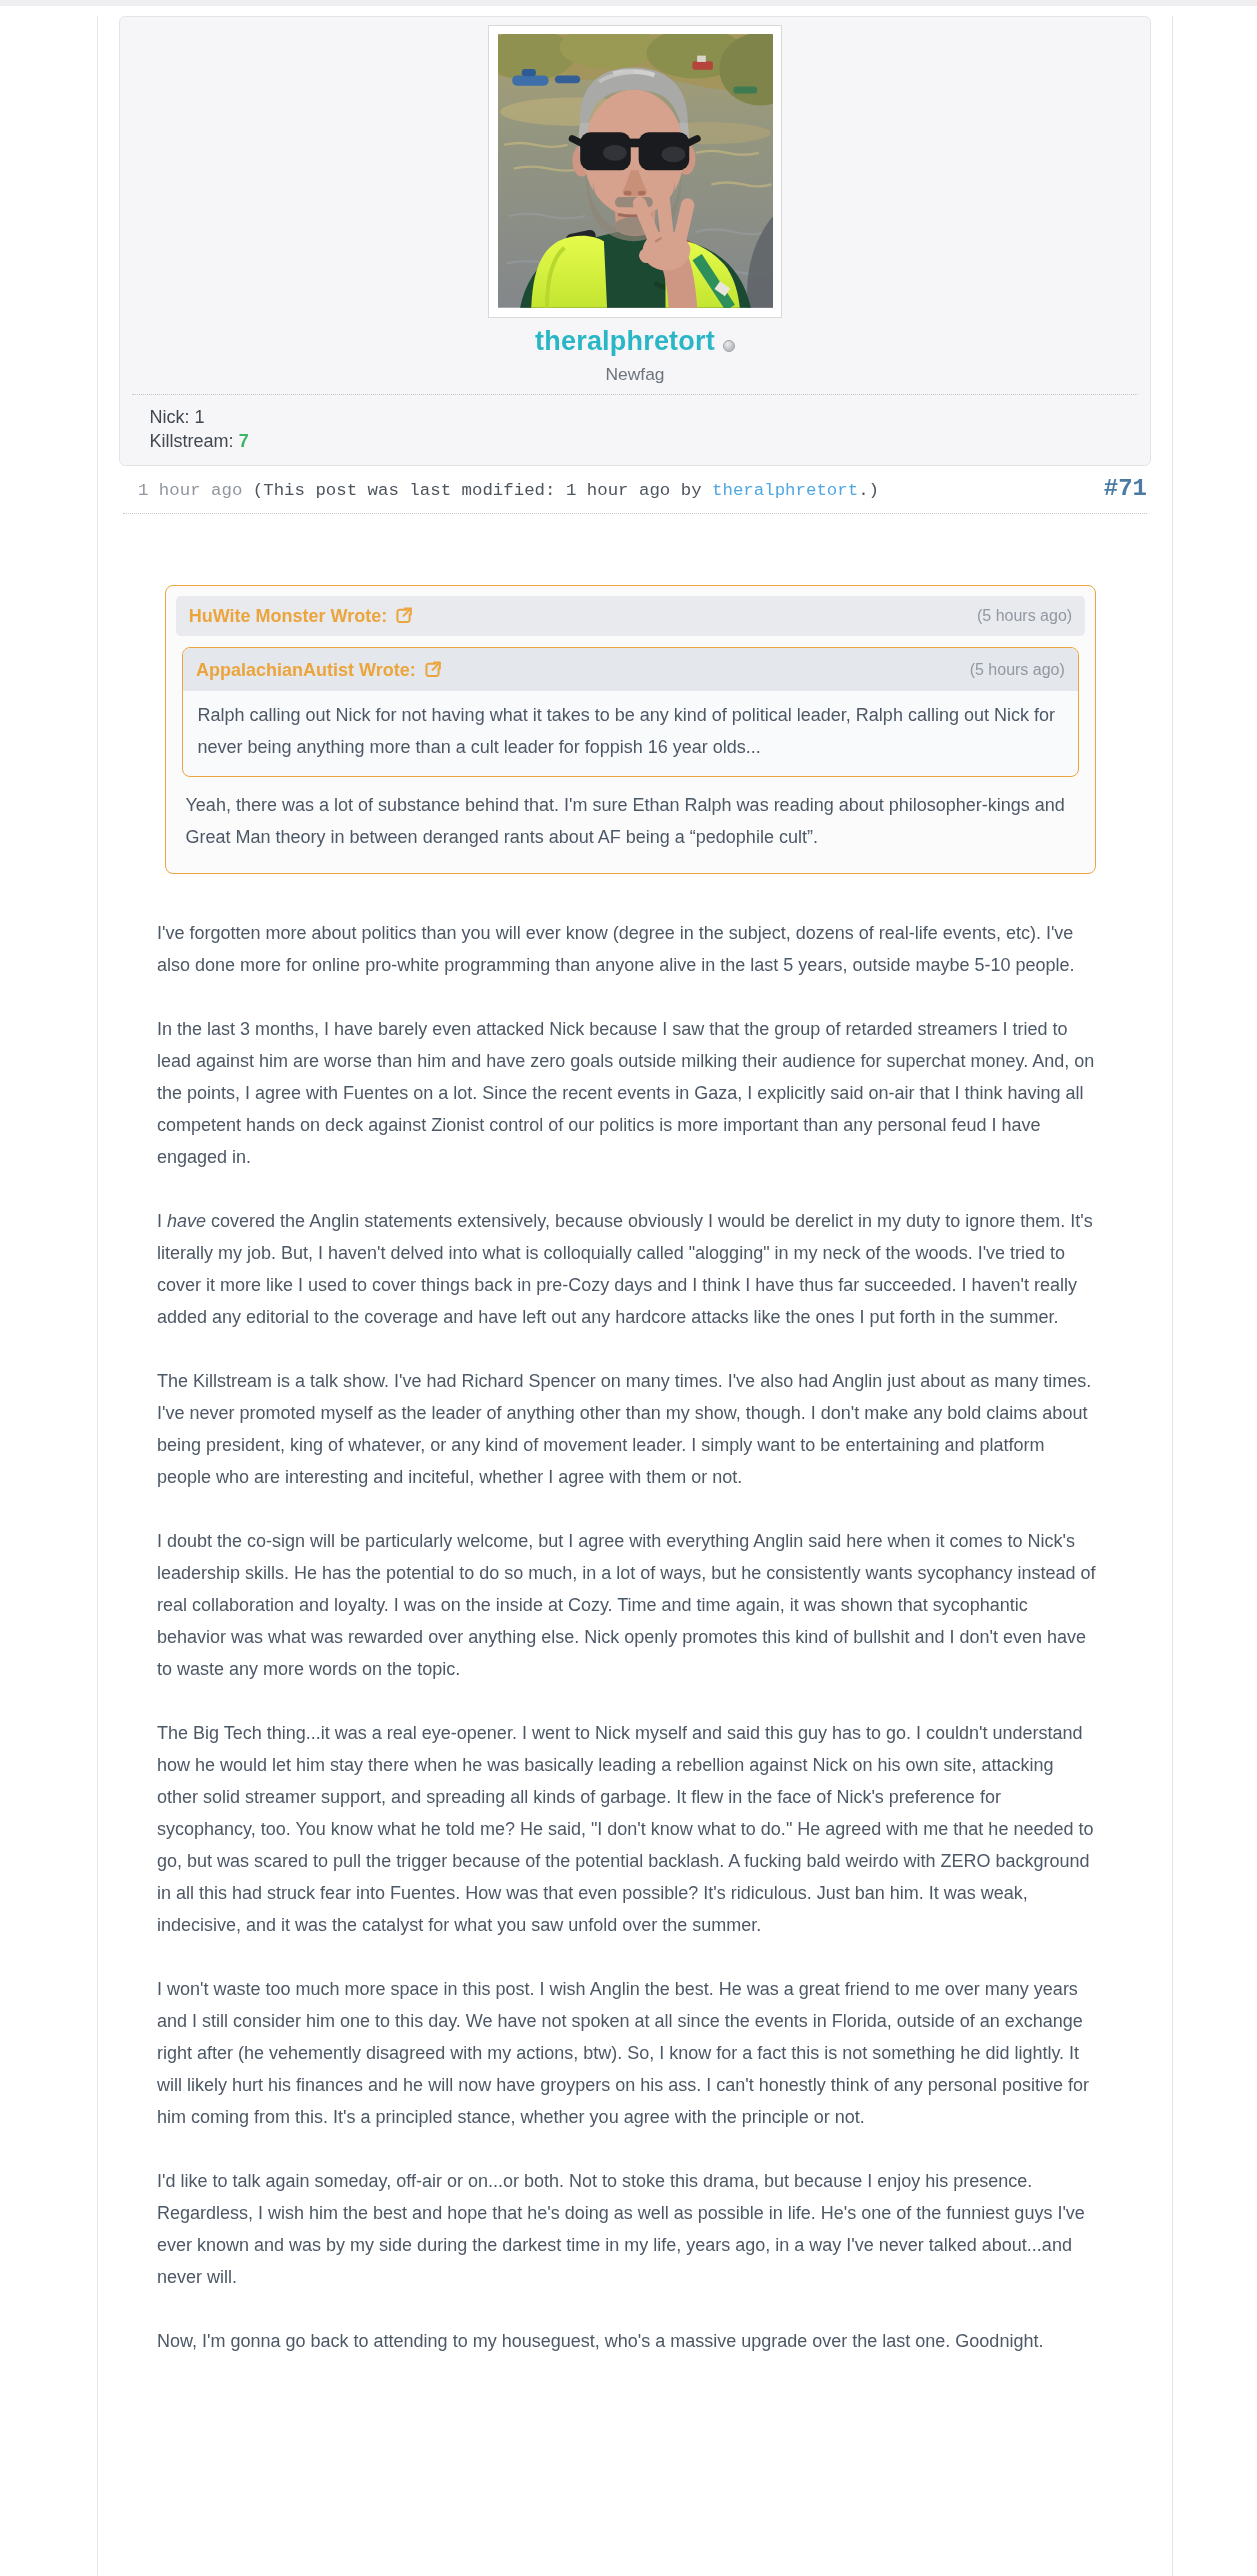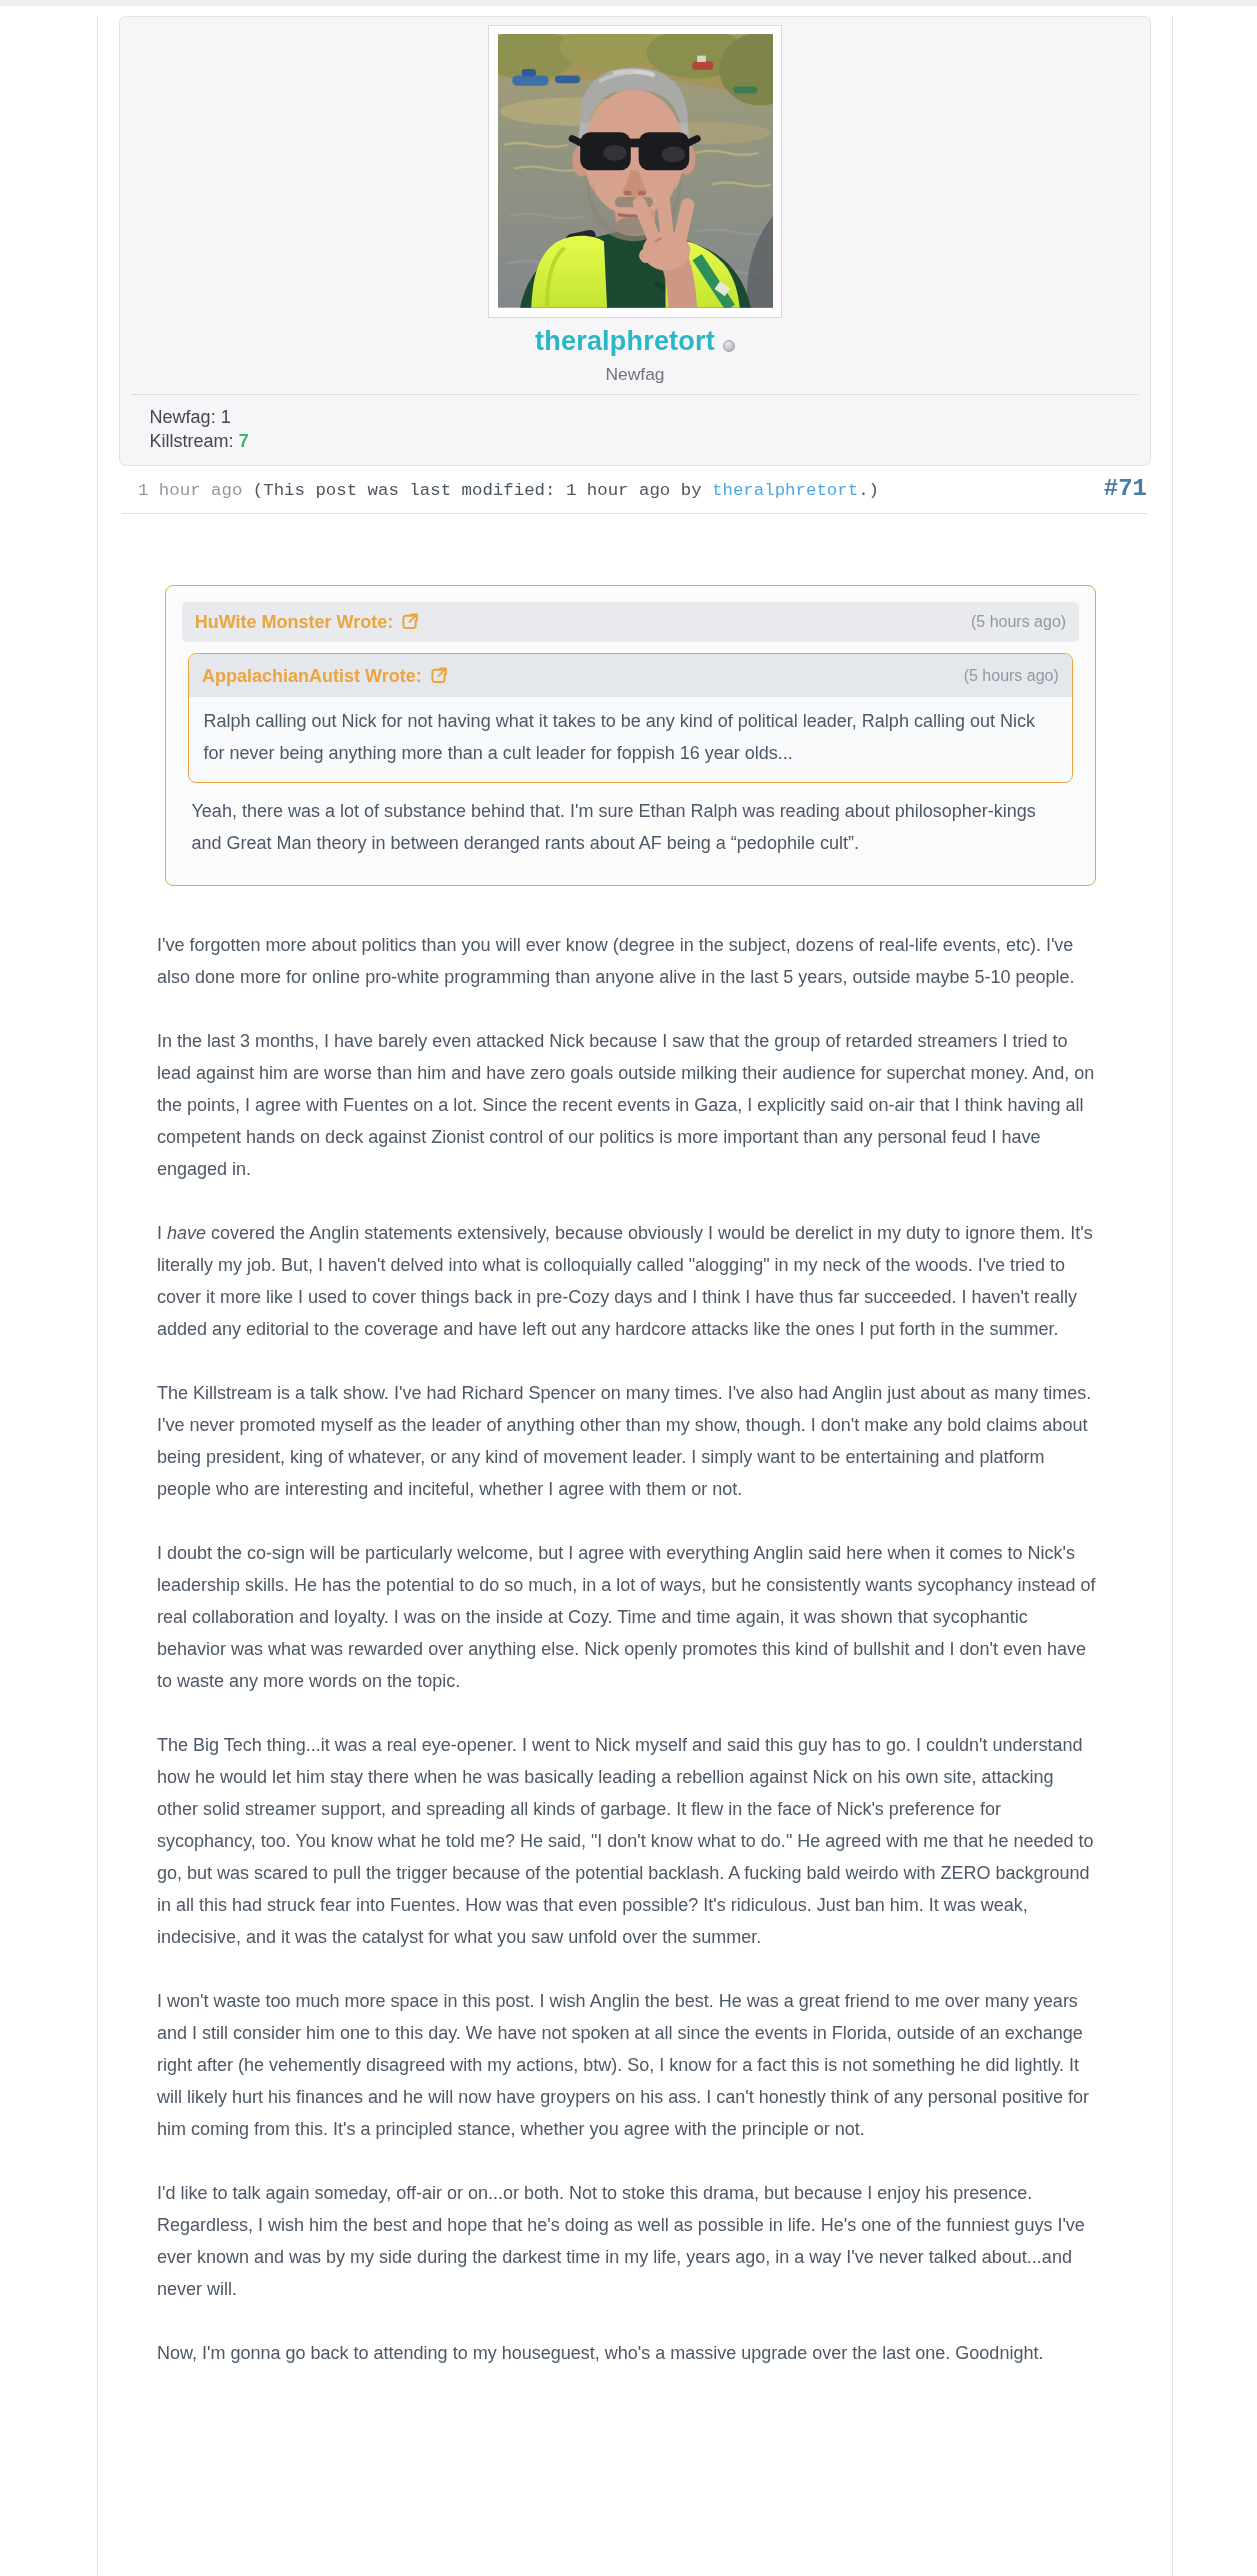--- a/index.html
+++ b/index.html
@@ -120,21 +120,21 @@
   }
   .post-body p{margin:0 0 32px 0;}
   .post-body em{font-style:italic;}
 
   
   .quote{
     border:1.6px solid var(--accent-orange);
     border-radius:8px;
     background:#fbfbfc;
     margin:28.5px 3.2px 43px 8px;
-    padding:16px;
+    padding:10px;
   }
   .quote-head{
     background:#e8eaee;
     border-radius:4.7px;
     padding:4px 12.7px;
     display:flex;
     justify-content:space-between;
     align-items:center;
   }
   .quote-author{
@@ -279,21 +279,21 @@
 
     <div class="username-row">
       <a class="username">theralphretort</a><span class="status-dot"></span>
     </div>
 
     <div class="user-title">Newfag</div>
 
     <div class="panel-divider"></div>
 
     <div class="user-stats">
-      <div><span>Newfag:</span> <span>1</span></div>
+      <div><span>Nick:</span> <span>1</span></div>
       <div><span>Killstream:</span> <a class="rep-value">7</a></div>
     </div>
   </div>
 
   <div class="post-head">
     <div>
       <span class="post-time">1 hour ago</span>
       <span class="post-modified"><span>(This post was last modified: 1 hour ago by </span><a>theralphretort</a><span>.)</span></span>
     </div>
     <a class="post-number">#71</a>

